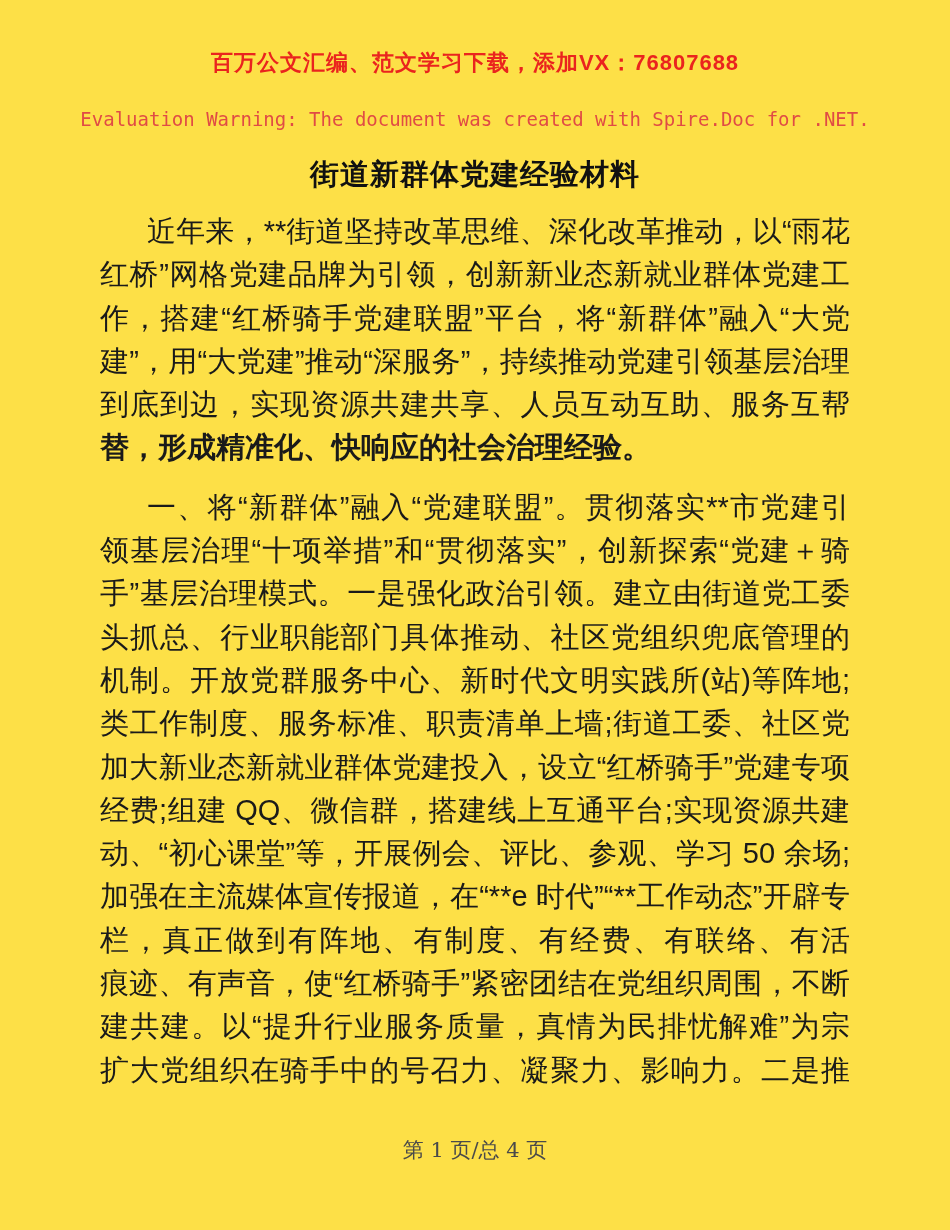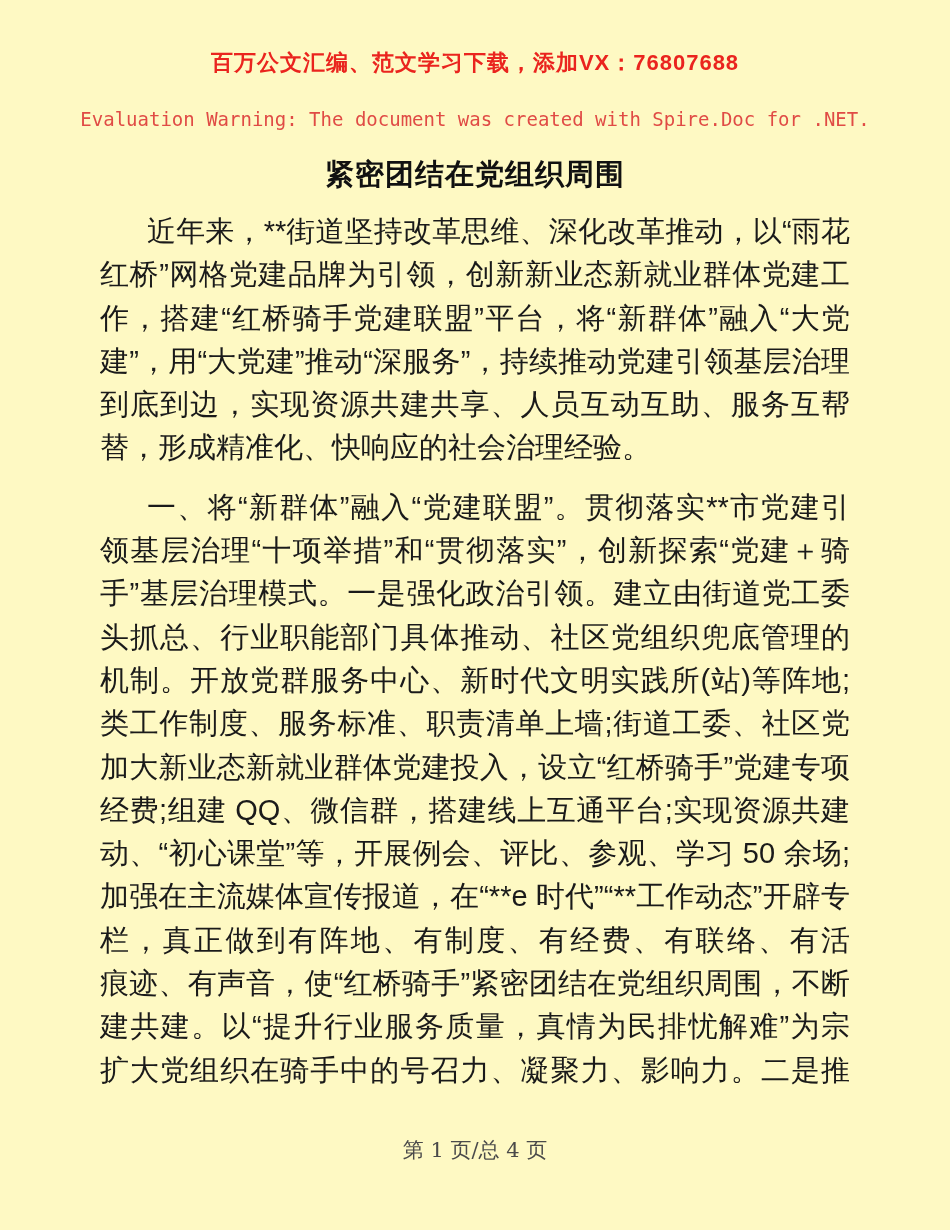--- a/index.html
+++ b/index.html
@@ -4,21 +4,21 @@
 <style>
   html, body {
     margin: 0;
     padding: 0;
     background: #ffffff;
   }
   .page {
     position: relative;
     width: 950px;
     height: 1230px;
-    background: #fef9c3;
+    background: #fde047;
     overflow: hidden;
     font-family: "Liberation Sans", "DejaVu Sans", sans-serif;
   }
   .promo-header {
     margin-top: 48px;
     text-align: center;
     color: #ea241e;
     font-size: 22px;
     font-weight: 600;
     letter-spacing: 1px;
@@ -58,41 +58,42 @@
     text-align: justify;
     text-align-last: justify;
     white-space: normal;
     overflow: hidden;
   }
   .line.indent {
     padding-left: 47px;
   }
   .line.para-end {
     text-align-last: left;
+    font-weight: bold;
   }
   .page-footer {
     position: absolute;
     top: 1136px;
     left: 0;
     right: 0;
     text-align: center;
     color: #4a4a4a;
     font-size: 21px;
     font-family: "DejaVu Serif", "Liberation Serif", serif;
   }
 </style>
 </head>
 <body>
 
 <div class="page">
   <div class="promo-header">百万公文汇编、范文学习下载，添加VX：76807688</div>
 
   <div class="eval-warning">Evaluation Warning: The document was created with Spire.Doc for .NET.</div>
 
-  <div class="doc-title">紧密团结在党组织周围</div>
+  <div class="doc-title">街道新群体党建经验材料</div>
 
   <div class="doc-body">
       <div class="paragraph">
         <div class="line indent">近年来，**街道坚持改革思维、深化改革推动，以“雨花</div>
         <div class="line">红桥”网格党建品牌为引领，创新新业态新就业群体党建工</div>
         <div class="line">作，搭建“红桥骑手党建联盟”平台，将“新群体”融入“大党</div>
         <div class="line">建”，用“大党建”推动“深服务”，持续推动党建引领基层治理</div>
         <div class="line">到底到边，实现资源共建共享、人员互动互助、服务互帮互</div>
         <div class="line para-end">替，形成精准化、快响应的社会治理经验。</div>
       </div>

